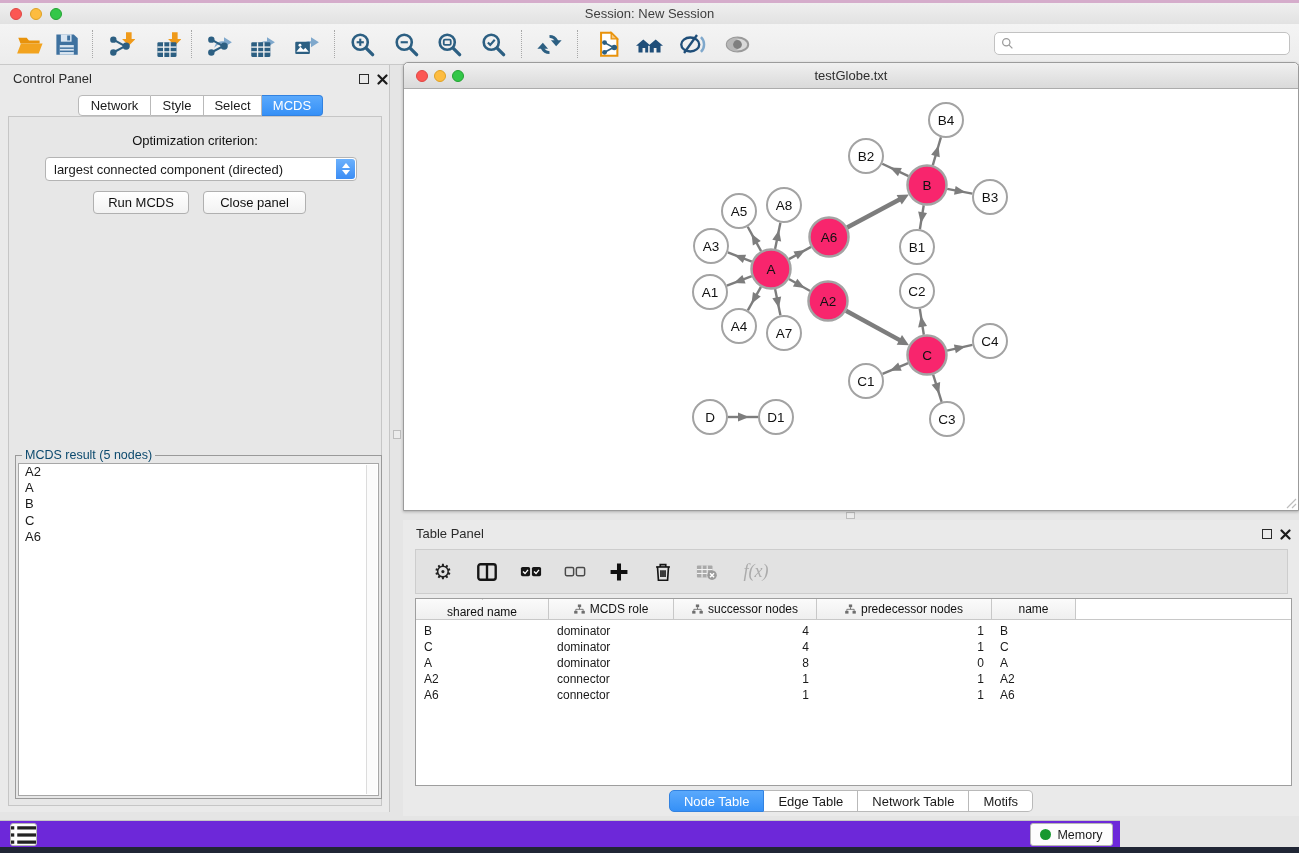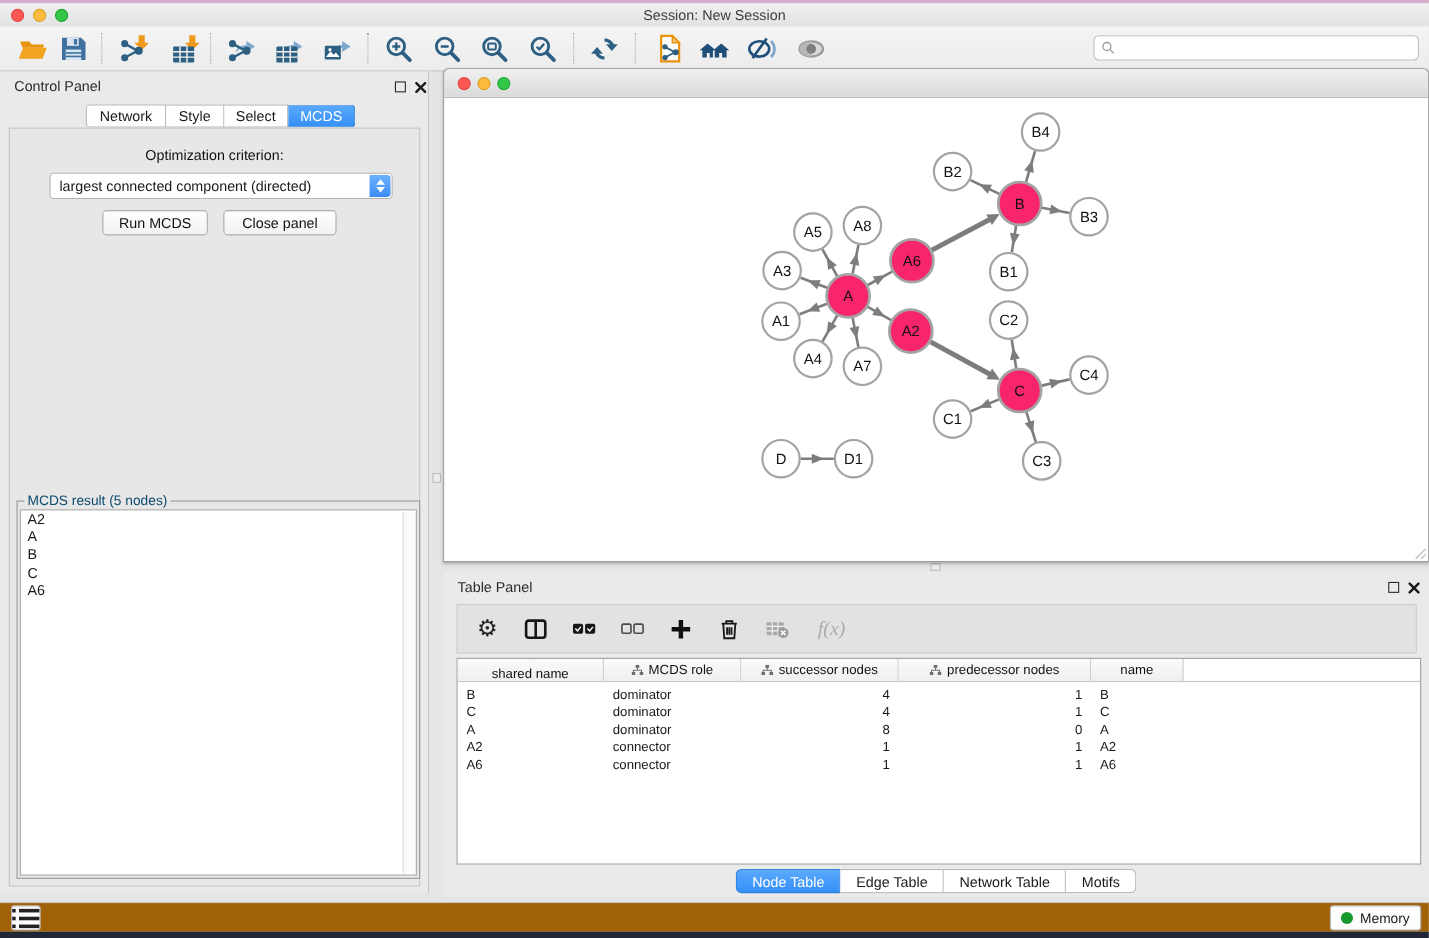--- a/index.html
+++ b/index.html
@@ -82,21 +82,21 @@
   .td-cell { padding:0 8px; white-space:nowrap; }
   .tp-rows { padding-top:3px; }
 
   .tp-tabs { position:absolute; left:0; right:0; top:270px; display:flex; justify-content:center; }
   .tp-tab { height:22px; background:#fff; border:1px solid #b9b9b9; border-left:none; font-size:13px; display:flex; align-items:center; justify-content:center; color:#1a1a1a; padding:0 14px; }
   .tp-tab:first-child { border-left:1px solid #b9b9b9; border-radius:5px 0 0 5px; }
   .tp-tab:last-child { border-radius:0 5px 5px 0; }
   .tp-tab.selected { background:linear-gradient(#5aa9fc,#3590f7); border-color:#3282e0; color:#fff; }
 
   
-  .statusbar { position:absolute; left:0; top:820px; width:1299px; height:27px; background:#a16207; border-top:1px solid #c6c6c6; }
+  .statusbar { position:absolute; left:0; top:820px; width:1120px; height:27px; background:#6d28d9; border-top:1px solid #c6c6c6; }
   .list-btn { position:absolute; left:10px; top:2px; width:27px; height:23px; background:#fdfdfd; border:1px solid #b5b5b5; border-radius:3px; display:flex; align-items:center; justify-content:center; }
   .memory-btn { position:absolute; right:7px; top:2px; width:83px; height:23px; background:#fdfdfd; border:1px solid #b5b5b5; border-radius:3px; display:flex; align-items:center; justify-content:center; gap:6px; font-size:12.5px; }
   .mem-dot { width:11px; height:11px; border-radius:50%; background:#17982f; }
   .desktop-bottom { position:absolute; left:0; top:847px; width:1299px; height:6px; background:#202635; }
 </style>
 </head>
 <body>
 
 <div class="desktop-top"></div>
 
@@ -320,20 +320,21 @@
 <div class="split-handle" style="left:393px; top:430px; width:8px; height:9px;"></div>
 <div class="split-handle" style="left:846px; top:512px; width:9px; height:7px;"></div>
 
 <div class="network-window">
   <div class="nw-titlebar">
     <div class="lights">
       <div class="light red"></div>
       <div class="light yellow"></div>
       <div class="light green"></div>
     </div>
+    <div class="nw-title">testGlobe.txt</div>
   </div>
   <div class="nw-canvas" id="graph-canvas">
     <svg class="resize-grip" viewBox="0 0 12 12">
         <path d="M11 2L2 11M11 7l-4 4" stroke="#bdbdbd" stroke-width="1.2"></path>
       </svg>
   <svg width="894" height="421">
         <line x1="357.09691447031764" y1="162.05065747745073" x2="343.695392172404" y2="137.7603983124823" stroke-width="2.4" stroke="#7d7d7d"></line>
         <polygon points="347.4976892638928,144.65206179080573 356.7516396140381,152.10956827199945 348.87144045779695,156.45726435820146" fill="#7d7d7d"></polygon>
         <line x1="371.08072844794714" y1="159.9102599485679" x2="376.4169213627781" y2="133.63977175247697" stroke-width="2.4" stroke="#7d7d7d"></line>
         <polygon points="374.94318445110326,140.8950919330301 377.1634682220314,152.57072210773816 368.3435823457929,150.77918278912722" fill="#7d7d7d"></polygon>

